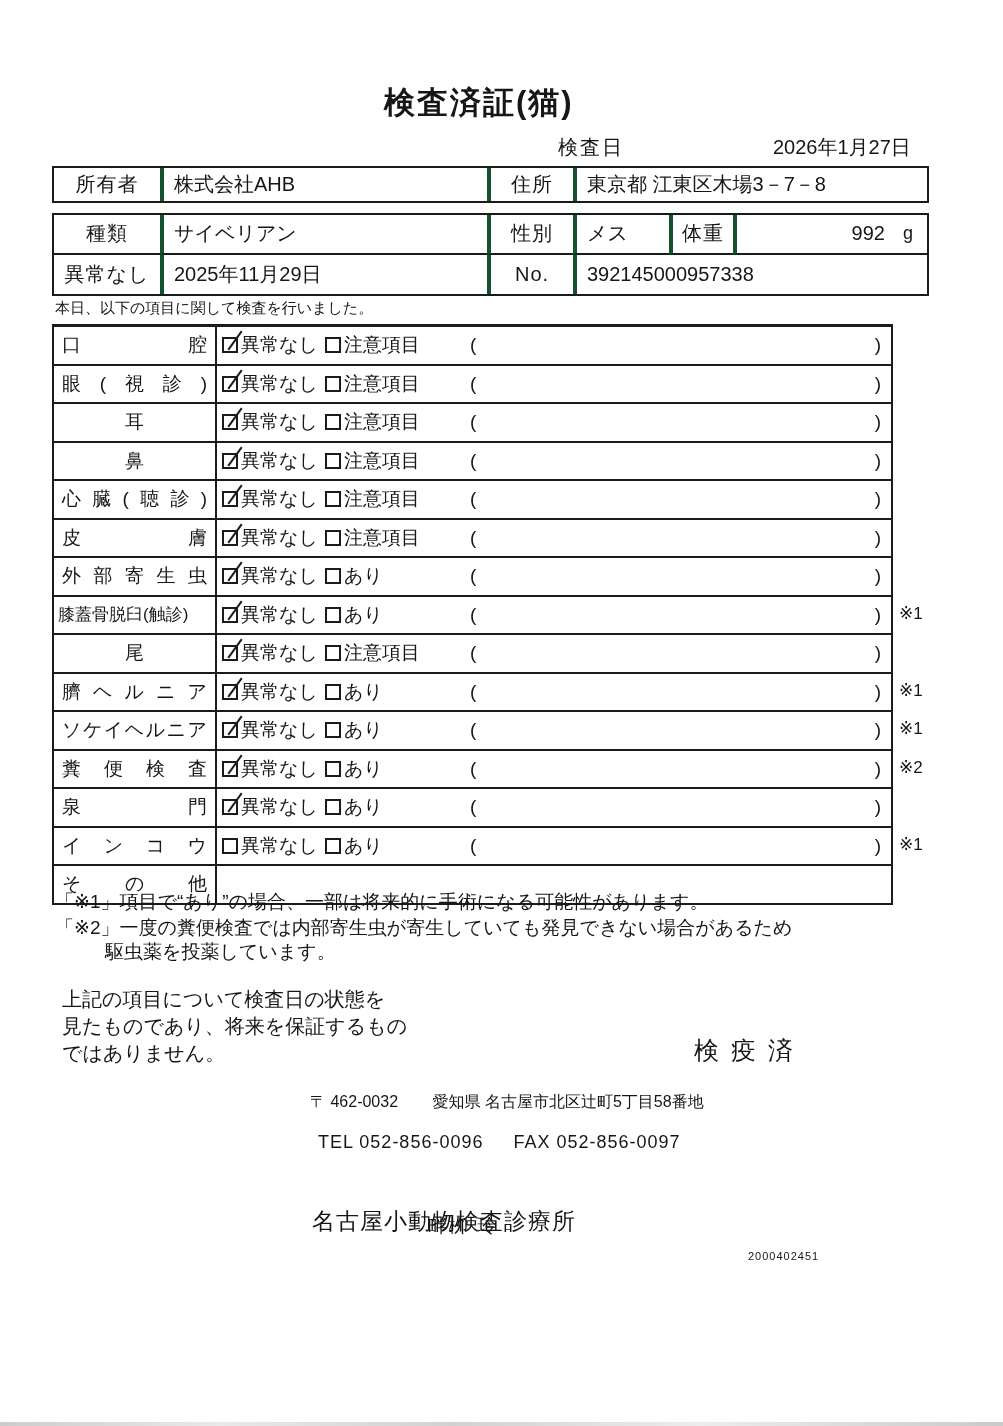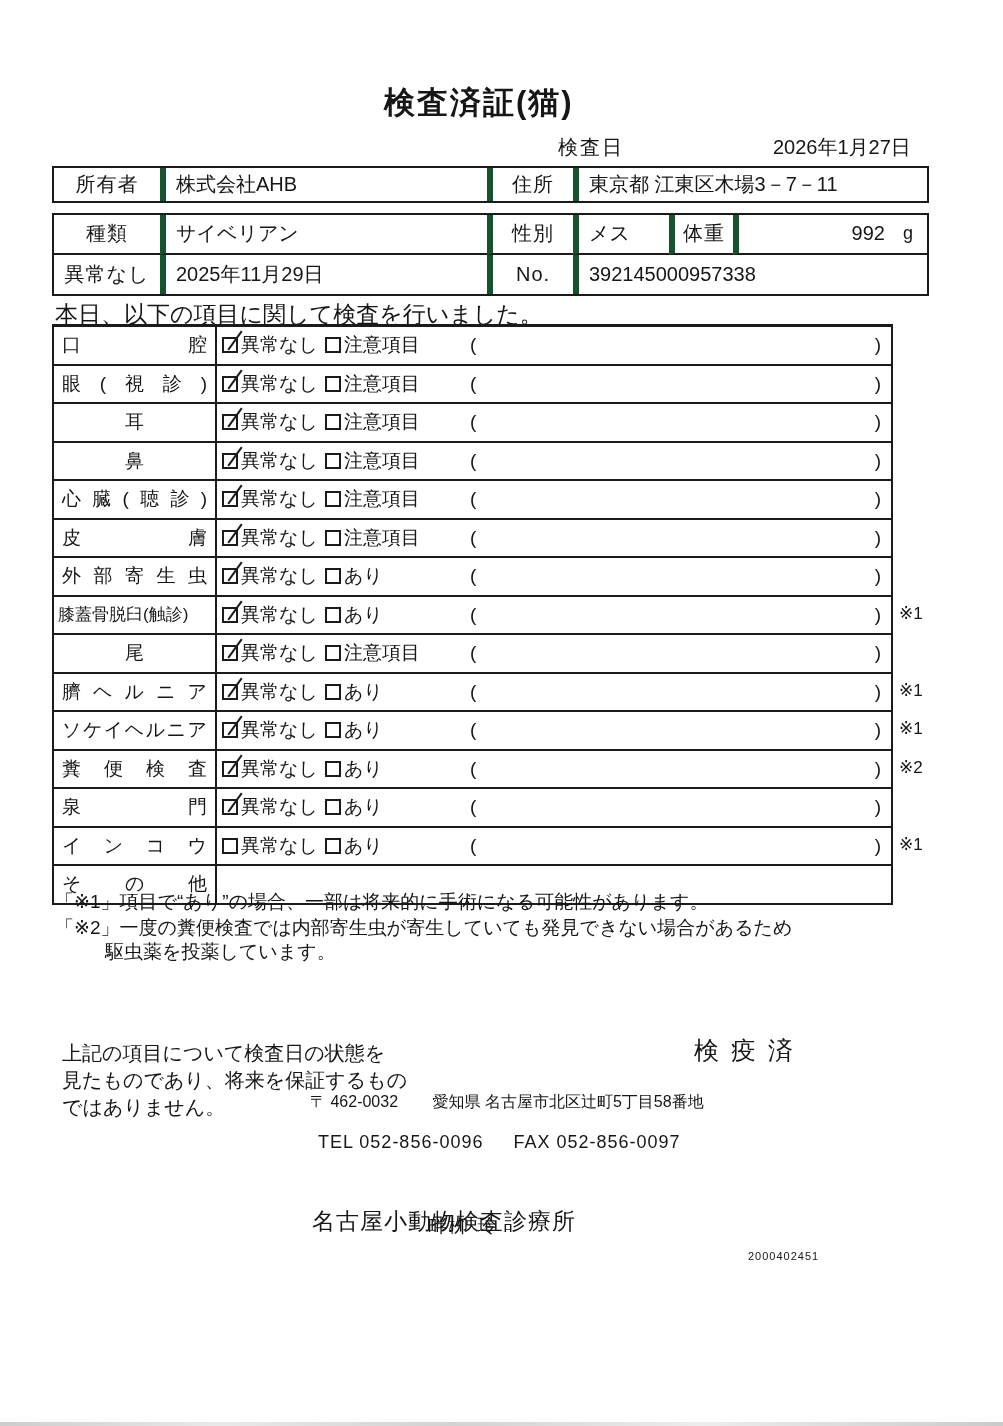--- a/index.html
+++ b/index.html
@@ -15,26 +15,26 @@
   .date-label{left:558px;top:134px;font-size:20px;letter-spacing:2px;}
   .date-value{left:773px;top:134px;font-size:20px;}
   
   .htable{border:2px solid #1b1b1b;display:grid;font-size:20px;}
   .t1{left:52px;top:166px;width:873px;height:33px;grid-template-columns:106px 327px 86px 1fr;}
   .t2{left:52px;top:213px;width:873px;height:79px;
       grid-template-columns:106px 327px 86px 96px 64px 1fr;grid-template-rows:1fr 1fr;}
   .cell{display:flex;align-items:center;overflow:hidden;white-space:nowrap;}
   .cell.lab{justify-content:center;letter-spacing:1px;}
   .cell.val{padding-left:10px;}
-  .bl{border-left:6px solid #14532d;}
+  .bl{border-left:4px solid #14532d;}
   .bb{border-bottom:2px solid #1b1b1b;}
   .weight-val{justify-content:flex-end;padding-right:14px;}
   .weight-unit{margin-left:18px;font-size:18px;}
   
-  .intro{left:55px;top:299px;font-size:23px;}
+  .intro{left:55px;top:299px;font-size:15px;}
   
   .itable{left:52px;top:324px;width:841px;border:2px solid #1b1b1b;border-top-width:3px;box-sizing:border-box;}
   .irow{position:relative;display:flex;height:36.5px;border-bottom:2px solid #1b1b1b;}
   .irow:last-child{border-bottom:none;}
   .lcell{width:163px;flex:none;border-right:2px solid #1b1b1b;display:flex;align-items:center;
          justify-content:space-between;padding:0 8px;font-size:19px;box-sizing:border-box;}
   .lcell.center{justify-content:center;}
   .lcell.small{font-size:17px;padding:0 4px;}
   .ccell{flex:1;display:flex;align-items:center;padding-left:5px;font-size:19px;}
   .cb{width:12px;height:12px;border:2px solid #1b1b1b;position:relative;flex:none;background:#fff;}
@@ -43,21 +43,21 @@
   .opt1{margin-left:3px;width:84px;}
   .opt2{margin-left:3px;width:112px;}
   .po{margin-left:14px;}
   .pc{margin-left:auto;margin-right:10px;}
   .note{position:absolute;left:calc(100% + 8px);top:6px;font-size:17px;white-space:nowrap;}
   
   .fn1{left:55px;top:889px;font-size:19px;}
   .fn2a{left:55px;top:915px;font-size:19px;}
   .fn2b{left:105px;top:939px;font-size:19px;}
   
-  .disclaimer{left:62px;top:1040px;font-size:20px;line-height:27px;}
+  .disclaimer{left:62px;top:986px;font-size:20px;line-height:27px;}
   .stamp{left:694px;top:1034px;font-size:25px;letter-spacing:12px;}
   .postal{left:310px;top:1092px;font-size:16px;}
   .postal .addr{margin-left:30px;}
   .telfax{left:318px;top:1132px;font-size:18px;letter-spacing:1px;}
   .telfax .fax{margin-left:24px;}
   .clinic{left:312px;top:1206px;font-size:23px;letter-spacing:1px;}
   .vet{left:428px;top:1213px;font-size:19px;letter-spacing:2px;}
   .docnum{left:748px;top:1250px;font-size:11px;letter-spacing:1px;}
   
   .scan-edge{left:0;right:0;bottom:0;height:4px;opacity:.45;
@@ -70,21 +70,21 @@
 
   <div class="abs title">検査済証(猫)</div>
 
   <div class="abs date-label">検査日</div>
   <div class="abs date-value">2026年1月27日</div>
 
   <div class="abs htable t1">
     <div class="cell lab">所有者</div>
     <div class="cell val bl">株式会社AHB</div>
     <div class="cell lab bl">住所</div>
-    <div class="cell val bl">東京都 江東区木場3－7－11</div>
+    <div class="cell val bl">東京都 江東区木場3－7－8</div>
   </div>
 
   <div class="abs htable t2">
     <div class="cell lab bb">種類</div>
     <div class="cell val bl bb">サイベリアン</div>
     <div class="cell lab bl bb">性別</div>
     <div class="cell val bl bb">メス</div>
     <div class="cell lab bl bb">体重</div>
     <div class="cell val bl bb weight-val">
       <span>992</span>

